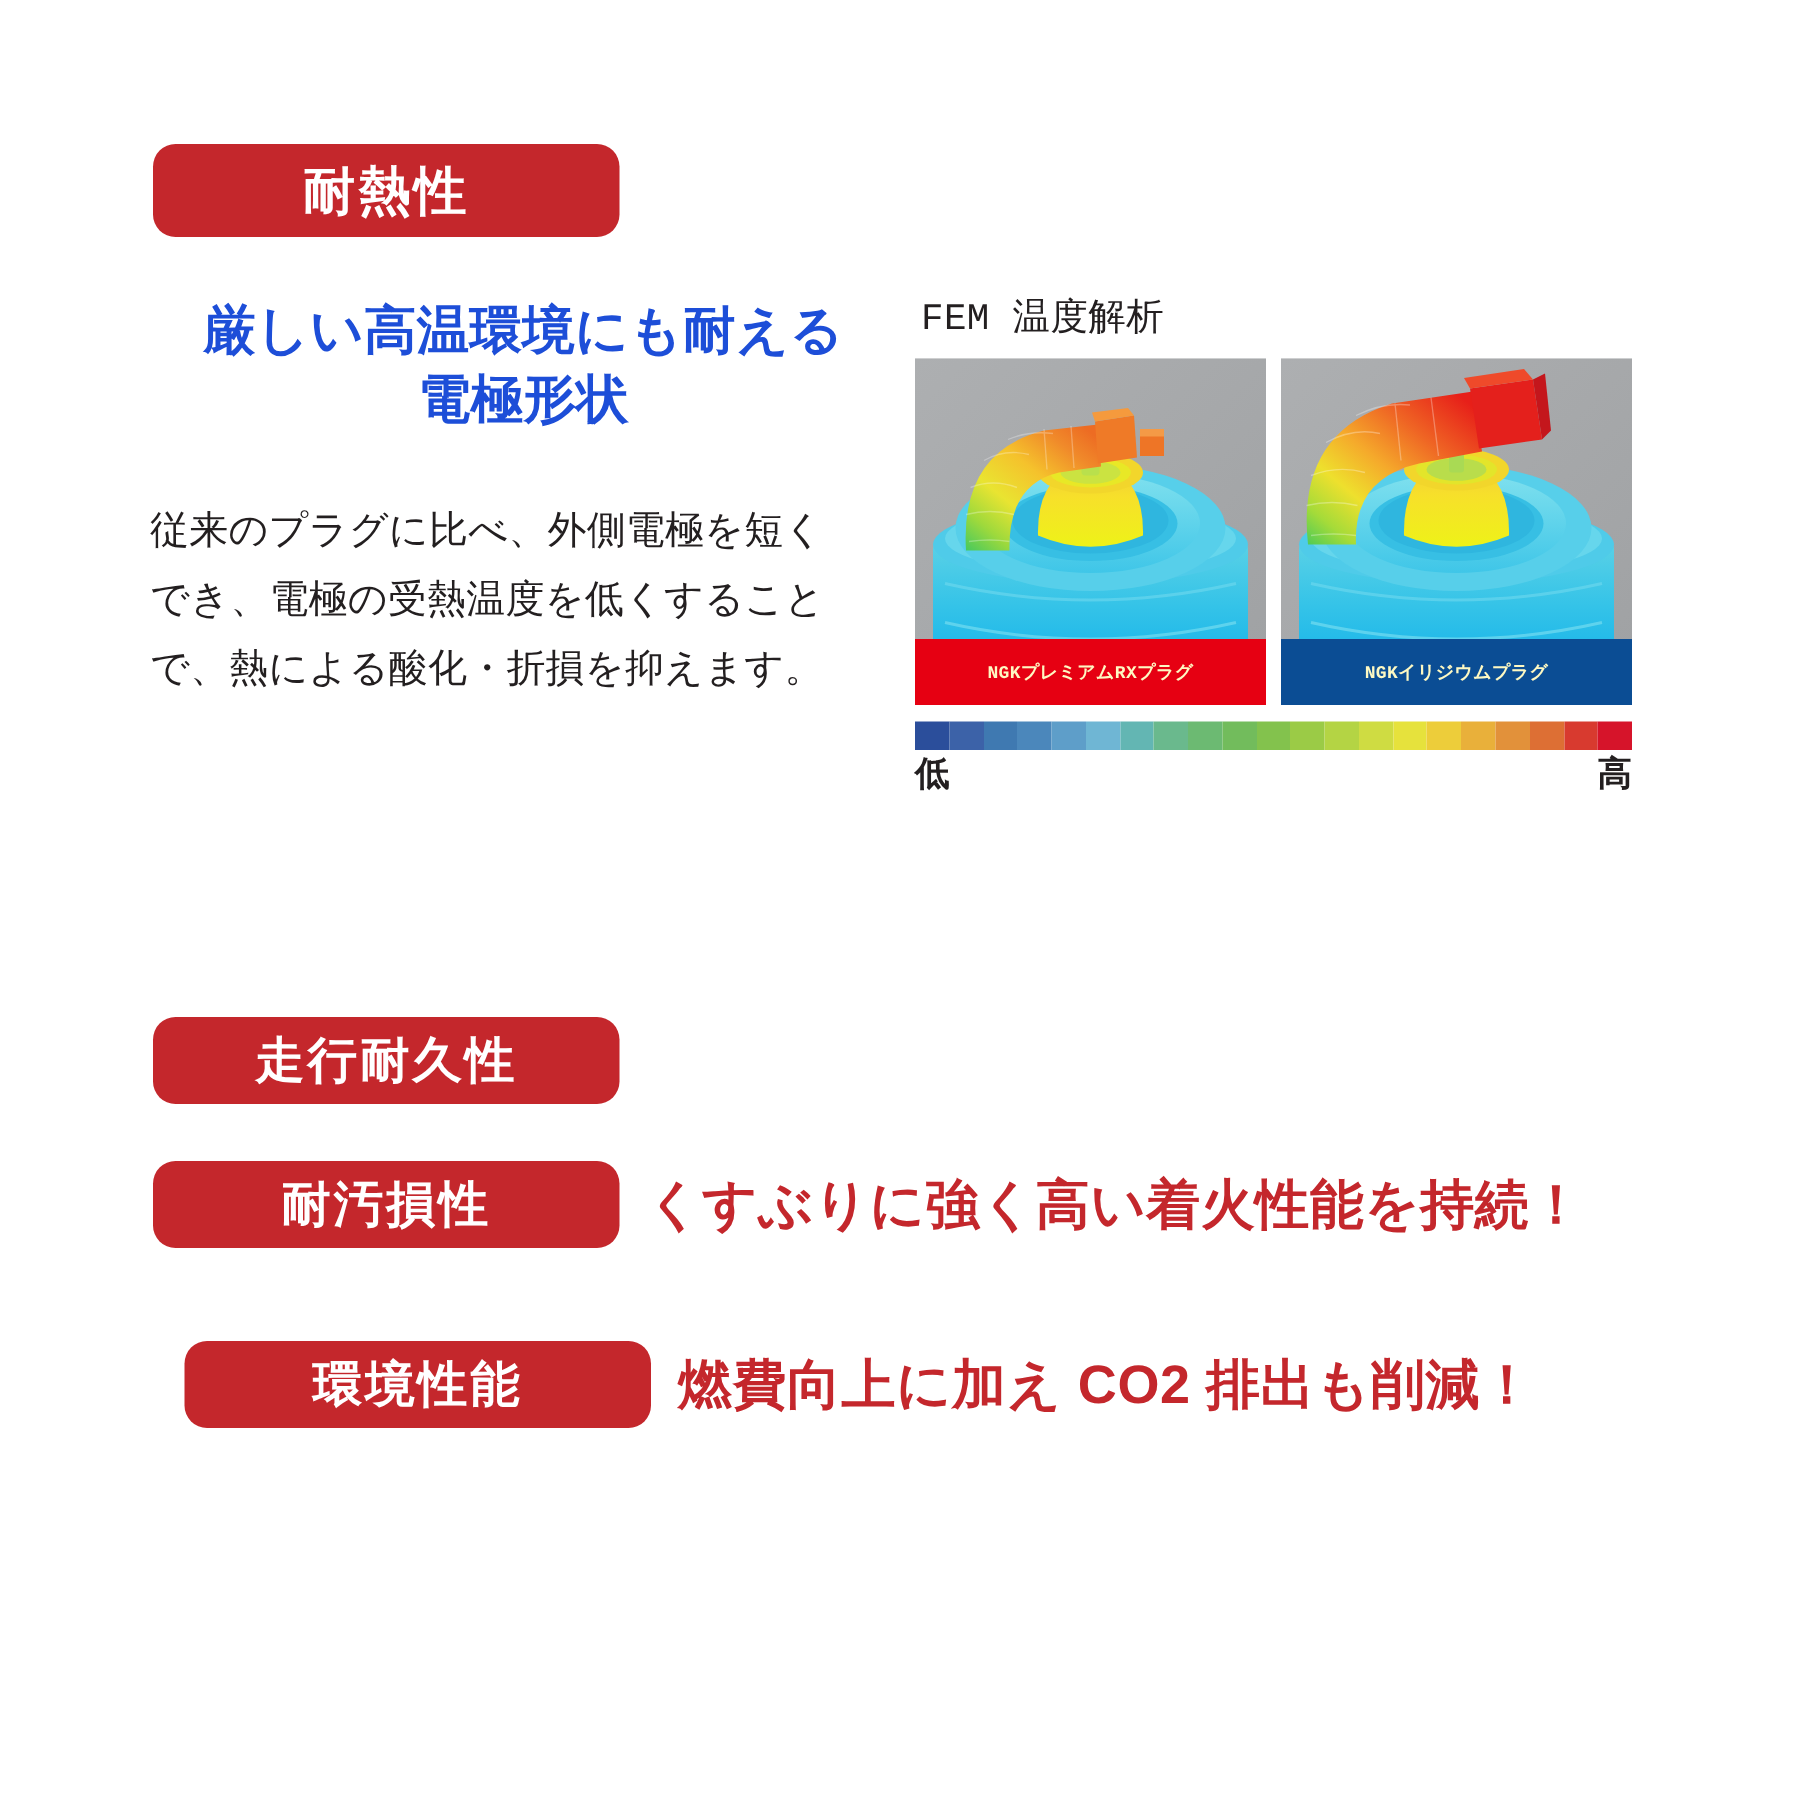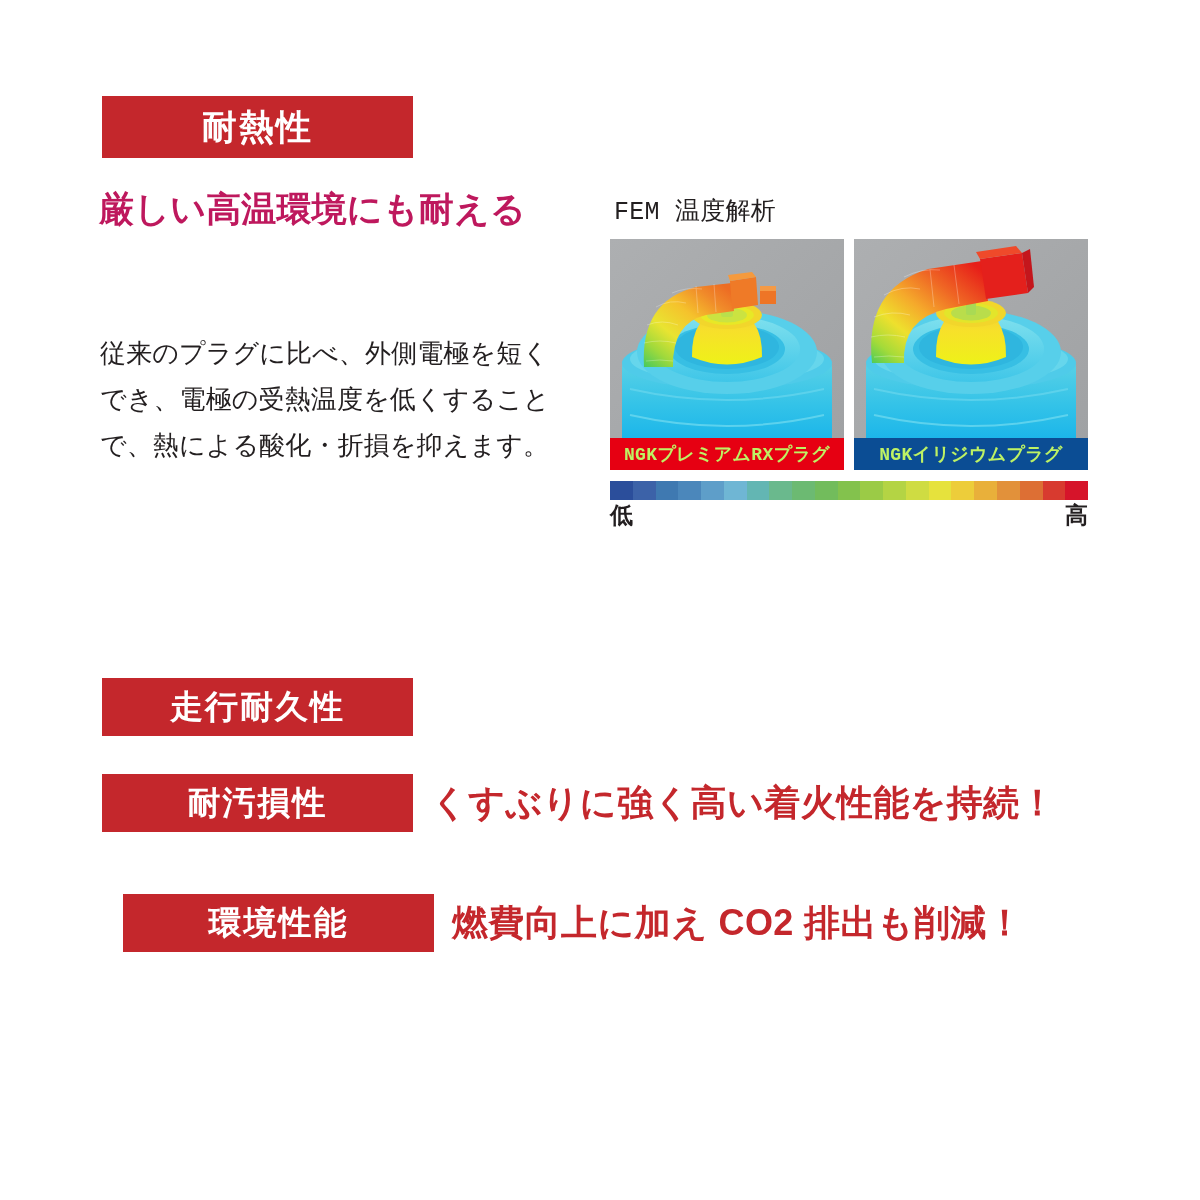--- a/index.html
+++ b/index.html
@@ -19,42 +19,44 @@
   
   .red-chip {
     background: #c4272c;
     color: #ffffff;
     display: flex;
     align-items: center;
     justify-content: center;
     font-weight: 700;
     letter-spacing: 0.06em;
     box-sizing: border-box;
+    border-radius: 15px;
   }
 
   
   .section-heading-chip {
     position: absolute;
     left: 102px;
     top: 96px;
     width: 311px;
     height: 62px;
     font-size: 35px;
   }
 
   .lead-heading {
     position: absolute;
     left: 99px;
-    top: 186px;
+    top: 198px;
     width: 500px;
-    color: #be185d;
+    color: #1d4ed8;
     font-size: 35px;
     font-weight: 700;
     line-height: 1.32;
     letter-spacing: 0.005em;
+    text-align: center;
   }
   .lead-heading .ln { display: block; }
 
   .body-copy {
     position: absolute;
     left: 100px;
     top: 330px;
     width: 480px;
     font-size: 26px;
     line-height: 1.77;
@@ -92,27 +94,27 @@
   .fem-canvas {
     position: absolute;
     inset: 0;
     display: block;
   }
   .fem-caption {
     position: absolute;
     left: 0;
     right: 0;
     bottom: 0;
-    height: 32px;
+    height: 44px;
     display: flex;
     align-items: center;
     justify-content: center;
-    font-size: 18px;
-    font-weight: 700;
-    color: #bef264;
+    font-size: 12px;
+    font-weight: 700;
+    color: #fef9c3;
     letter-spacing: 0.02em;
   }
   .fem-caption.cap-red  { background: #e60012; }
   .fem-caption.cap-blue { background: #0b4d94; }
 
   
   .colorbar-wrap {
     position: absolute;
     left: 610px;
     top: 481px;
@@ -164,20 +166,21 @@
   #feature-row-1 { top: 774px; }
   #feature-row-2 { top: 894px; padding-left: 21px; }
 </style>
 </head>
 <body>
 
 <div class="red-chip section-heading-chip">耐熱性</div>
 
 <div class="lead-heading">
   <span class="ln">厳しい高温環境にも耐える</span>
+  <span class="ln">電極形状</span>
 </div>
 
 <div class="body-copy">
   <span class="ln">従来のプラグに比べ、外側電極を短く</span>
   <span class="ln">でき、電極の受熱温度を低くすること</span>
   <span class="ln">で、熱による酸化・折損を抑えます。</span>
 </div>
 
 <div class="fem-block">
 

